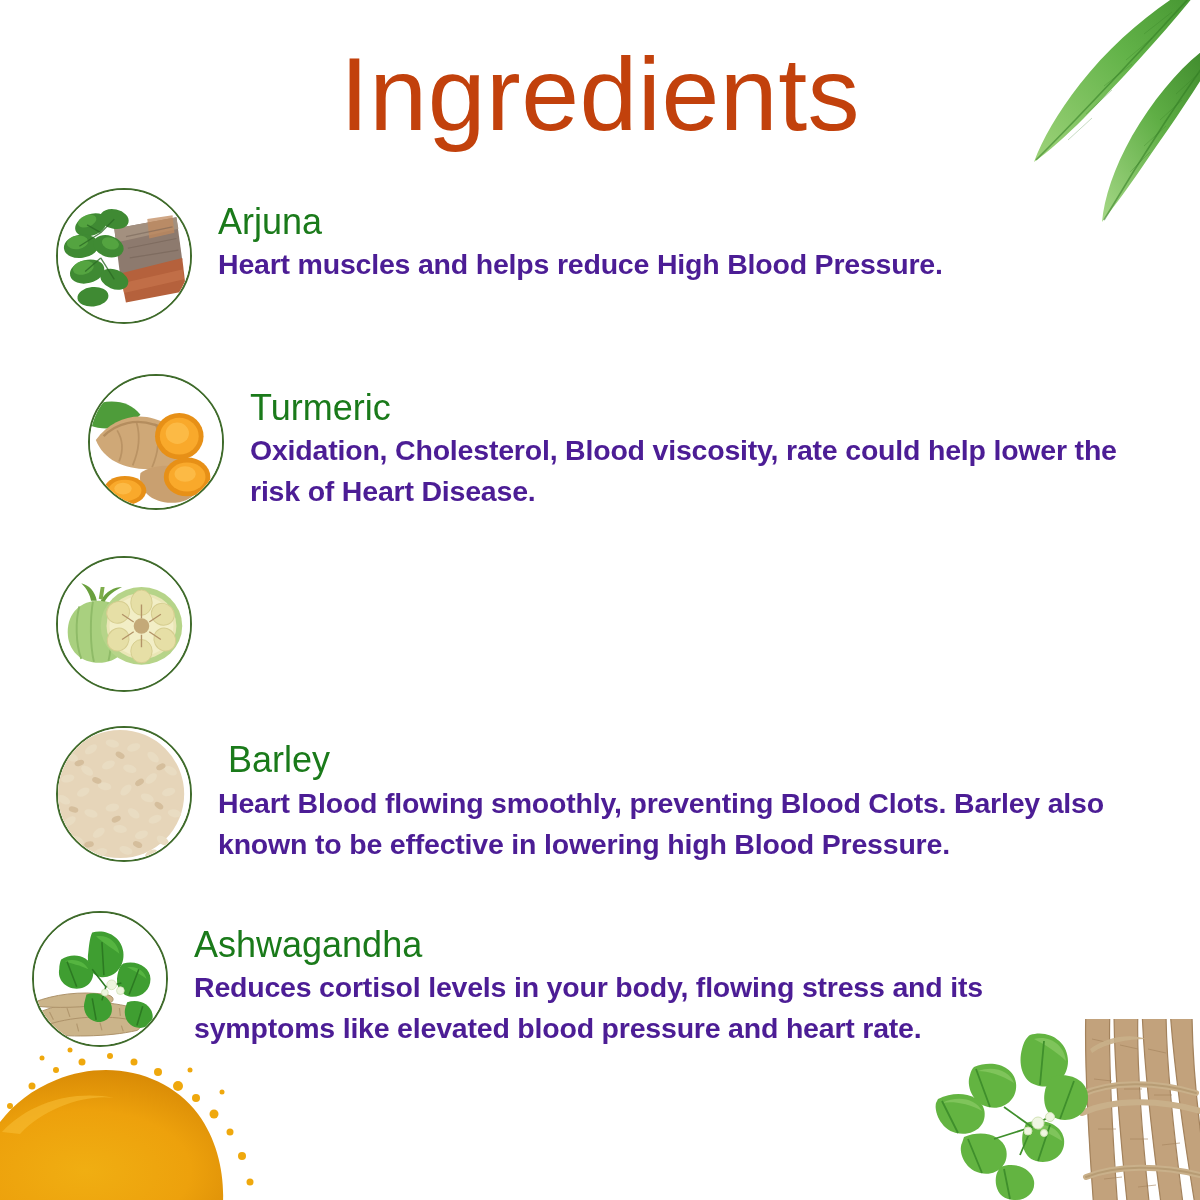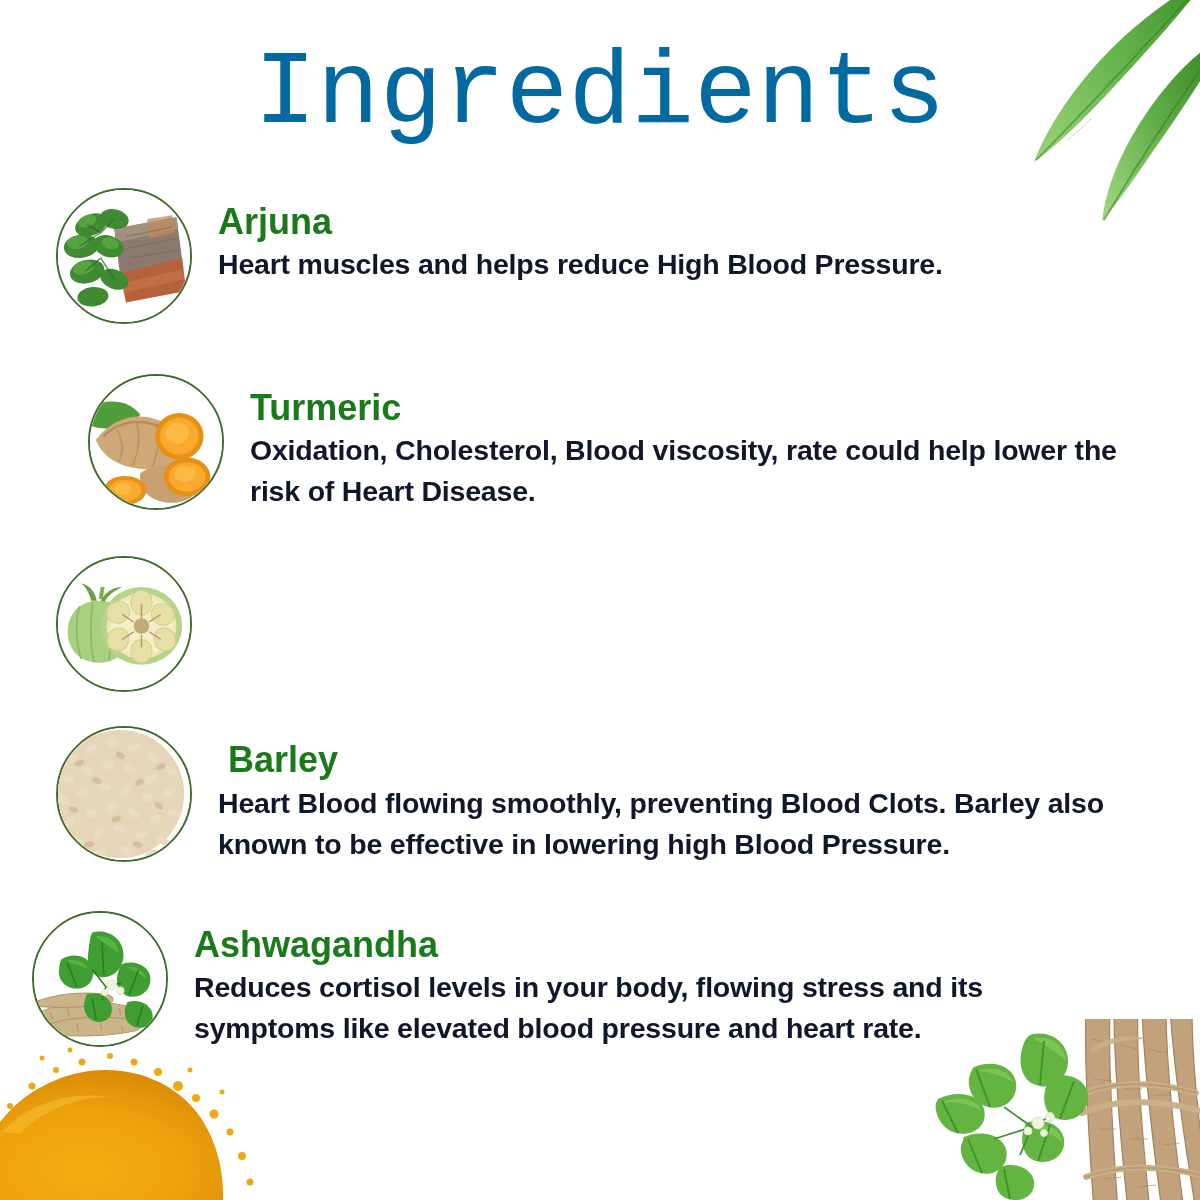--- a/index.html
+++ b/index.html
@@ -20,25 +20,25 @@
     overflow: hidden;
   }
 
   
   .title {
     position: absolute;
     top: 38px;
     left: 0;
     width: 1200px;
     text-align: center;
-    font-family: Liberation Mono, monospace;
+    font-family: Liberation Sans, sans-serif;
     font-size: 104px;
     line-height: 1.08;
     font-weight: 400;
-    color: #0369a1;
+    color: #c2410c;
     letter-spacing: 0.5px;
     z-index: 5;
   }
 
   
   .list {
     position: absolute;
     top: 186px;
     left: 0;
     width: 1200px;
@@ -74,34 +74,34 @@
 
   
   .txt {
     flex: 1 1 auto;
     padding-left: 26px;
     padding-top: 16px;
   }
 
   .ing-name {
     font-family: "Liberation Sans", sans-serif;
-    font-weight: 700;
+    font-weight: 400;
     font-size: 36px;
     line-height: 1.12;
     color: #1a7a1a;
     margin-bottom: 2px;
     white-space: pre;
   }
 
   .ing-desc {
     font-family: "Liberation Sans", sans-serif;
     font-weight: 700;
     font-size: 28.5px;
     line-height: 1.44;
-    color: #0f172a;
+    color: #4c1d95;
     max-width: 900px;
     letter-spacing: -0.2px;
   }
 
   
   .item-1 .ing-desc { max-width: 880px; }
   .item-3 .ing-desc { max-width: 900px; }
 
   
   .deco { position: absolute; pointer-events: none; z-index: 1; }

